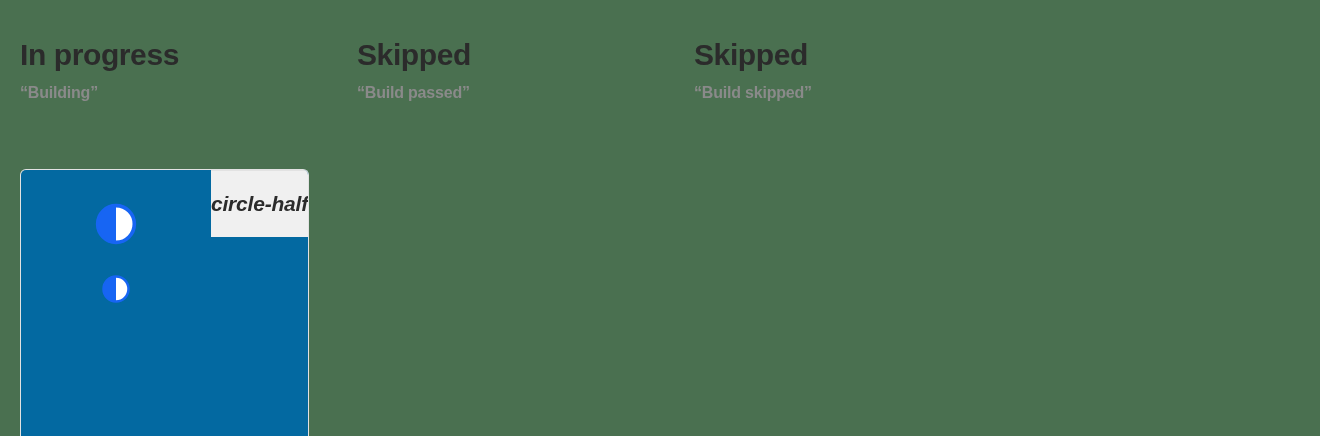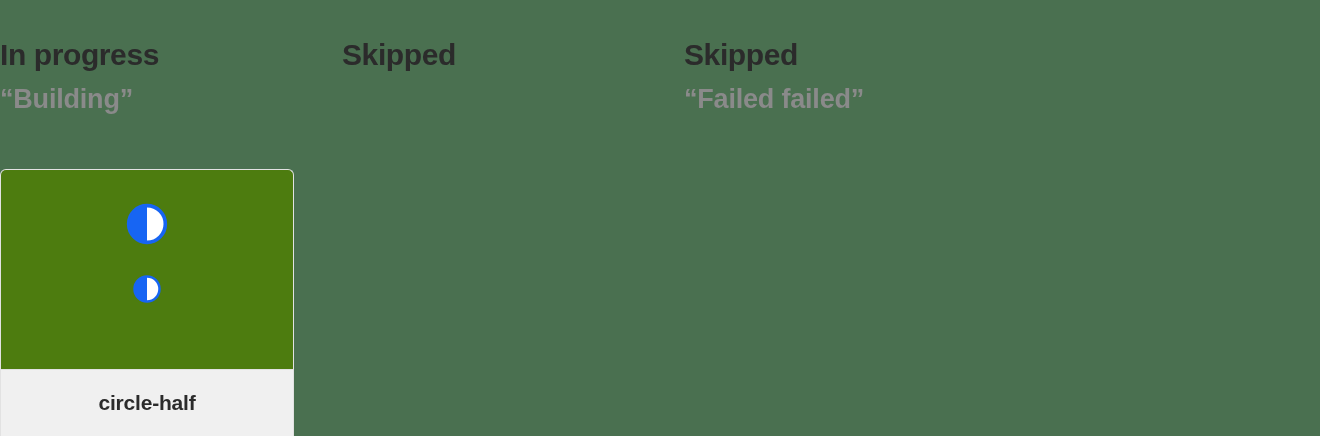--- a/index.html
+++ b/index.html
@@ -15,58 +15,60 @@
     position: relative;
   }
   .grid {
     position: absolute;
     inset: 0;
     display: grid;
     grid-template-columns: repeat(4, 1fr);
     column-gap: 48px;
     padding: 0 0 0 0;
     box-sizing: border-box;
+    margin-left: 20px;
   }
   .col {
     position: relative;
     display: flex;
     flex-direction: column;
   }
   .status-title {
     font-size: 30px;
     font-weight: bold;
     color: #2b2b2b;
     letter-spacing: -0.4px;
     margin: 38px 0 0 0;
     line-height: 1.15;
     white-space: nowrap;
   }
   .status-sub {
-    font-size: 27px;
+    font-size: 16px;
     font-weight: bold;
     color: #8a8a8a;
     letter-spacing: -0.2px;
     margin: 10px 0 0 0;
     line-height: 1.2;
     white-space: nowrap;
   }
   .card {
     position: absolute;
     top: 169px;
     left: 0;
     right: 0;
     bottom: 0;
-    background: #4d7c0f;
+    background: #0369a1;
     border: 1px solid #e2e2e2;
     border-bottom: none;
     border-radius: 6px 6px 0 0;
     box-sizing: border-box;
     display: flex;
-    flex-direction: column;
+    flex-direction: row;
     overflow: hidden;
+    font-style: italic;
   }
   .card-body {
     flex: 1 1 auto;
     display: flex;
     flex-direction: column;
     align-items: center;
     justify-content: flex-start;
     padding-top: 32px;
   }
   .icon-big {
@@ -122,21 +124,22 @@
         </span>
       </div>
       <div class="card-footer">
         <span class="card-footer-label">circle-half</span>
       </div>
     </div>
   </div>
 
   <div class="col">
     <div class="status-title">Skipped</div>
+    <div class="status-sub">“Build passed”</div>
   </div>
 
   <div class="col">
     <div class="status-title">Skipped</div>
-    <div class="status-sub">“Failed failed”</div>
+    <div class="status-sub">“Build skipped”</div>
   </div>
 
 
 </div>
 
 </body></html>

